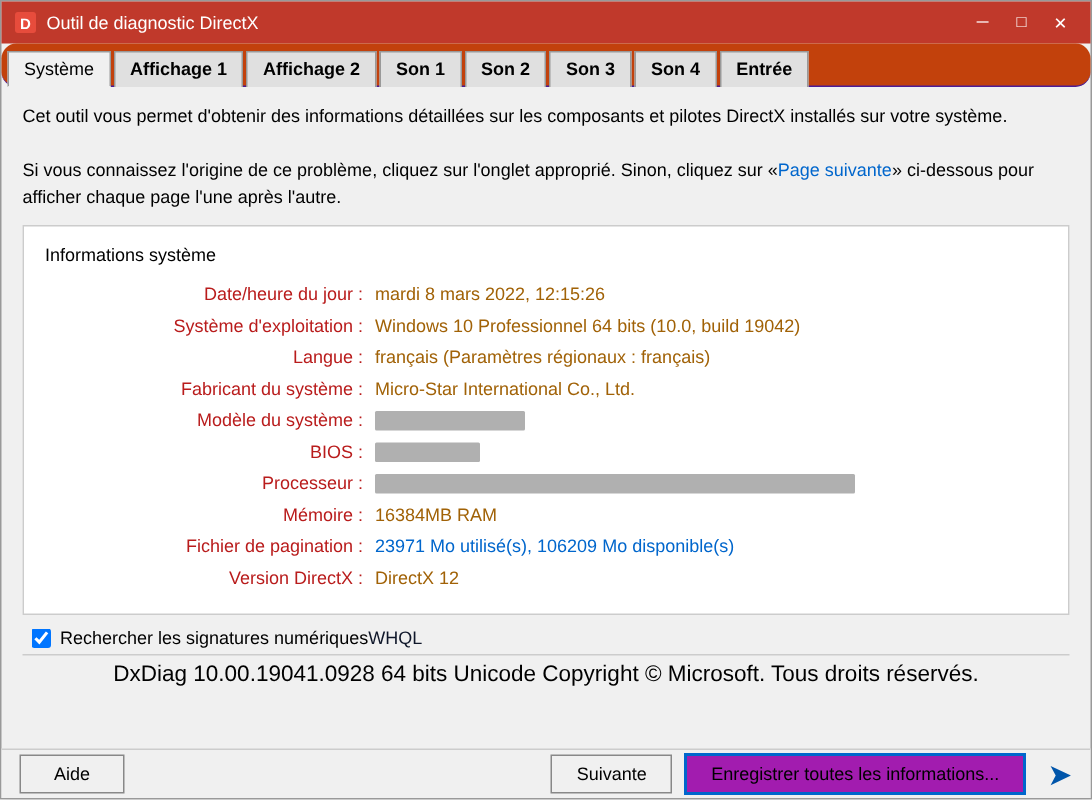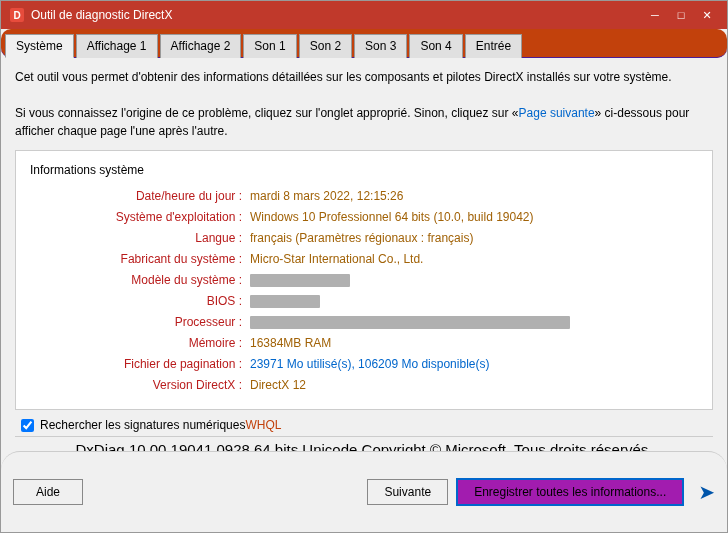--- a/index.html
+++ b/index.html
@@ -70,20 +70,21 @@
     .tab {
       padding: 4px 10px;
       border: 1px solid #999;
       border-bottom: none;
       background: #e0e0e0;
       cursor: pointer;
       font-size: 12px;
       margin-right: 2px;
       position: relative;
       top: 1px;
+      font-weight: bold;
     }
     .tab.active {
       background: #f0f0f0;
       border-bottom: 1px solid #f0f0f0;
       z-index: 1;
       font-weight: normal;
     }
     .content {
       flex: 1;
       padding: 10px 14px;
@@ -133,39 +134,38 @@
     .checkbox-row {
       display: flex;
       align-items: center;
       margin: 8px 0 4px 6px;
       font-size: 12px;
     }
     .checkbox-row input[type="checkbox"] {
       margin-right: 6px;
     }
     .checkbox-label-link {
-      color: #c2410c;
+      color: #0f172a;
     }
     .footer-info {
       text-align: center;
       font-size: 15px;
       color: #000;
       padding: 4px 0;
       border-top: 1px solid #ccc;
       margin-top: 4px;
     }
     .bottom-bar {
       display: flex;
       justify-content: space-between;
       align-items: center;
-      padding: 26px 12px;
+      padding: 2px 12px;
       border-top: 1px solid #ccc;
       background: #f0f0f0;
       flex-shrink: 0;
-      border-radius: 19px;
     }
     .btn {
       padding: 5px 16px;
       font-size: 12px;
       background: #f0f0f0;
       border: 1px solid #888;
       cursor: pointer;
       min-width: 70px;
     }
     .btn-right-group {

